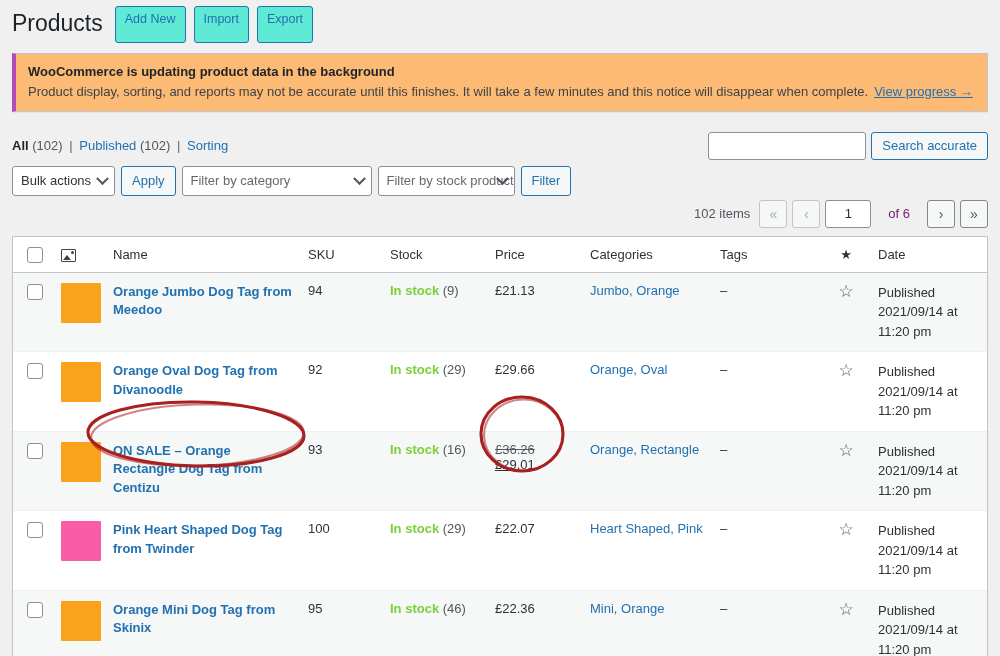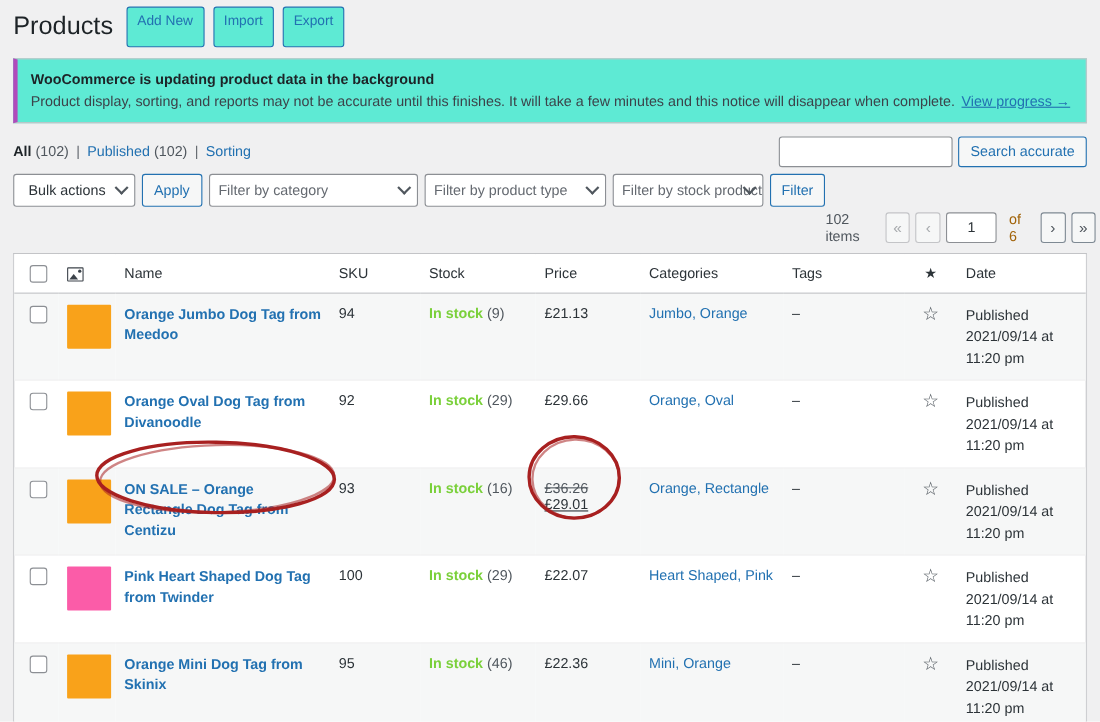--- a/index.html
+++ b/index.html
@@ -38,22 +38,22 @@
     border-radius: 3px;
     font-size: 12.5px;
     line-height: 1;
     padding: 6px 9px 16px;
     cursor: pointer;
     white-space: nowrap;
   }
 
   
   .notice {
-    margin: 4px 12px 0 12px;
-    background: #5eead4;
+    margin: 4px 12px 8px 12px;
+    background: #fdba74;
     border: 1px solid #c3c4c7;
     border-left: 4px solid #b14bbb;
     border-radius: 0;
     padding: 10px 12px 12px;
     box-shadow: 0 1px 1px rgba(0,0,0,.04);
   }
   .notice-title {
     font-weight: bold;
     color: #1d2327;
     font-size: 13px;
@@ -138,21 +138,21 @@
   .select .chev {
     position: absolute;
     right: 7px;
     top: 50%;
     width: 9px; height: 9px;
     margin-top: -4px;
     border-right: 2px solid #50575e;
     border-bottom: 2px solid #50575e;
     transform: rotate(45deg) translate(-2px,-2px);
   }
-  .sel-bulk { width: 111px; justify-content: flex-end; }
+  .sel-bulk { width: 103px; }
   .sel-cat { width: 190px; }
   .sel-type { width: 165px; }
   .sel-stock { width: 137px; }
   .btn-apply {
     background: #f6f7f7;
     border: 1px solid #2271b1;
     color: #2271b1;
     border-radius: 3px;
     font-size: 13px;
     height: 30px;
@@ -188,21 +188,21 @@
     width: 46px; height: 28px;
     border: 1px solid #8c8f94;
     border-radius: 3px;
     background: #fff;
     text-align: center;
     font-size: 13px;
     color: #2c3338;
     font-family: "Liberation Sans", sans-serif;
     padding: 0;
   }
-  .pag-of { color: #a16207; margin: 0 6px; }
+  .pag-of { color: #701a75; margin: 0 12px; }
 
   
   .table-wrap {
     margin: 0 12px;
     background: #fff;
     border: 1px solid #c3c4c7;
     border-bottom: none;
     box-shadow: 0 1px 1px rgba(0,0,0,.04);
   }
   table.wp-list { width: 100%; border-collapse: collapse; table-layout: fixed; }
@@ -354,24 +354,20 @@
 
 <div class="tablenav">
   <div class="tablenav-left">
     <div class="select sel-bulk">
       <span>Bulk actions</span>
       <i class="chev"></i>
     </div>
     <button class="btn-apply">Apply</button>
     <div class="select sel-cat placeholder">
       <span>Filter by category</span>
-      <i class="chev"></i>
-    </div>
-    <div class="select sel-type placeholder">
-      <span>Filter by product type</span>
       <i class="chev"></i>
     </div>
     <div class="select sel-stock placeholder">
       <span>Filter by stock product</span>
       <i class="chev"></i>
     </div>
     <button class="btn-apply">Filter</button>
   </div>
 
   <div class="tablenav-right">

